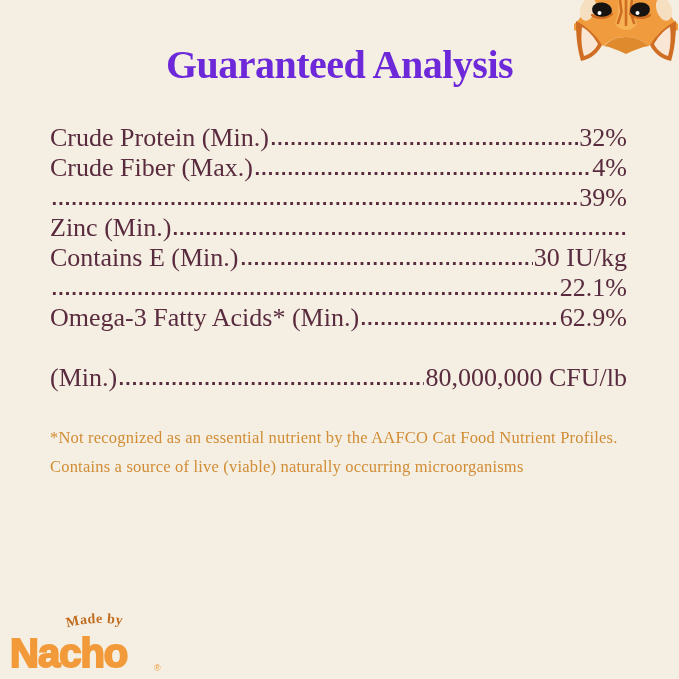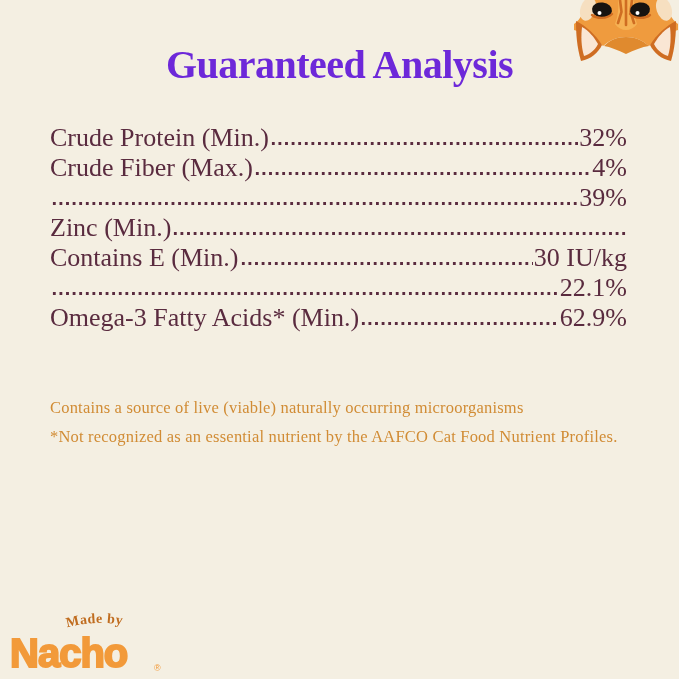--- a/index.html
+++ b/index.html
@@ -143,25 +143,30 @@
     </div>
     <div class="ga-row">
       <span class="ga-label">Omega-3 Fatty Acids* (Min.)</span>
       <span class="ga-leader"></span>
       <span class="ga-value">62.9%</span>
     </div>
     <div class="ga-row no-leader">
       <span class="ga-leader"></span>
       <span class="ga-value"></span>
     </div>
+    <div class="ga-row">
+      <span class="ga-label">(Min.)</span>
+      <span class="ga-leader"></span>
+      <span class="ga-value">80,000,000 CFU/lb</span>
+    </div>
   </div>
 
   <div class="footnote">
+    <div>*Not recognized as an essential nutrient by the AAFCO Cat Food Nutrient Profiles.</div>
     <div>Contains a source of live (viable) naturally occurring microorganisms</div>
-    <div>*Not recognized as an essential nutrient by the AAFCO Cat Food Nutrient Profiles.</div>
   </div>
 
   <svg class="logo" viewBox="0 0 175 64" aria-hidden="true">
     <defs>
       <path id="archPath" d="M 38 24 Q 87 2 136 20" fill="none"></path>
     </defs>
     <text font-family="Liberation Serif, serif" font-size="14" font-weight="bold" fill="#c06d20" letter-spacing="0.5">
       <textPath href="#archPath" startOffset="50%" text-anchor="middle">Made by</textPath>
     </text>
     <text x="2" y="56" font-family="Liberation Sans, sans-serif" font-size="40" font-weight="bold" fill="#f29a3a" stroke="#f29a3a" stroke-width="2" letter-spacing="-1">Nacho</text>

